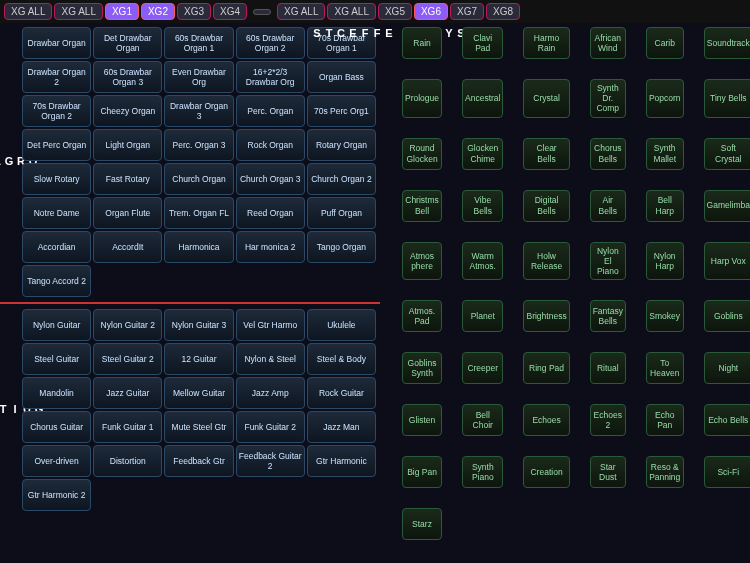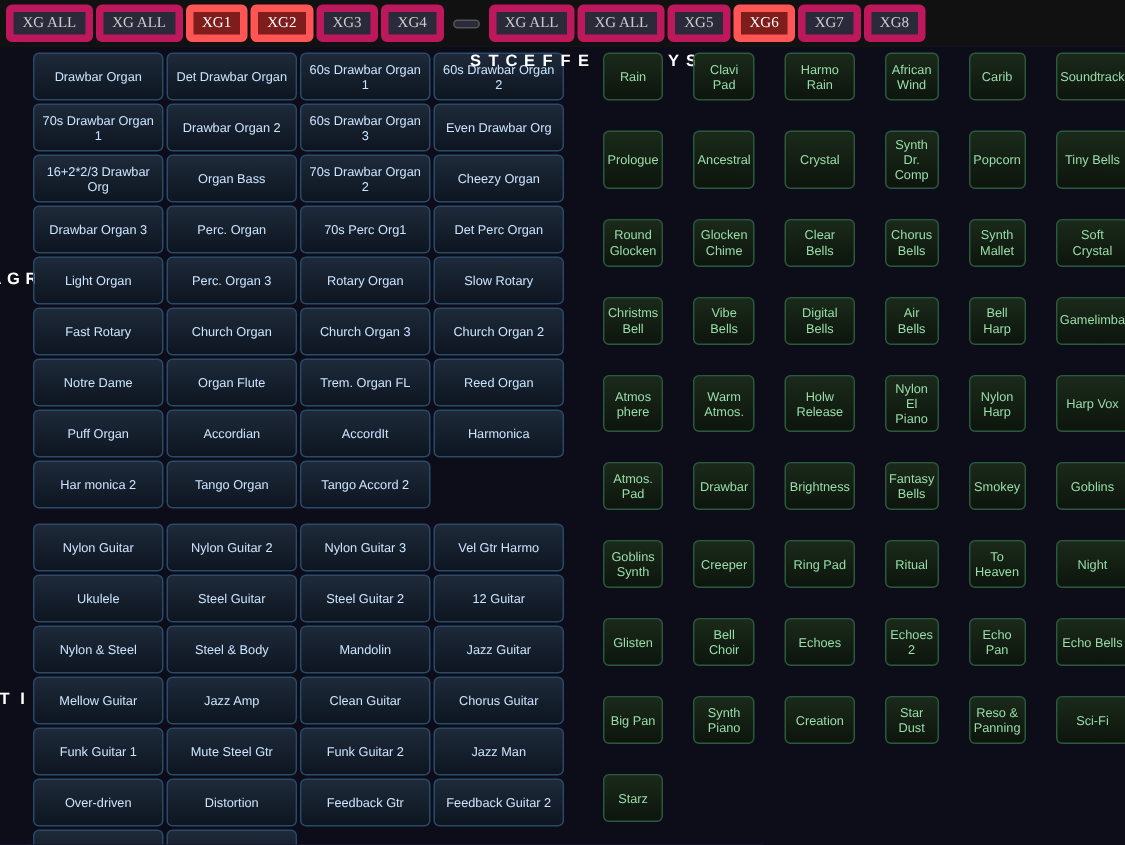--- a/index.html
+++ b/index.html
@@ -22,30 +22,29 @@
       gap: 2px;
       flex-shrink: 0;
     }
     .tab-group {
       display: flex;
       gap: 2px;
     }
     .tab-btn {
       background: #2a2a3a;
       color: #ccc;
-      border: 5px solid #be185d;
+      border: 1px solid #be185d;
       border-radius: 4px;
       padding: 2px 6px;
       font-size: 10px;
       cursor: pointer;
       white-space: nowrap;
-      font-family: Liberation Serif, serif;
     }
     .tab-btn.active {
-      background: #7f1d1d;
+      background: #8b5cf6;
       color: #fff;
       border-color: #ff5555;
     }
     .more-btn {
       background: #2a2a3a;
       color: #ccc;
       border: 1px solid #555;
       border-radius: 4px;
       padding: 2px 8px;
       font-size: 10px;
@@ -98,21 +97,21 @@
     }
 
     .grid-area {
       flex: 1;
       padding: 2px;
     }
 
     
     .inst-grid {
       display: grid;
-      grid-template-columns: repeat(4, 1fr);
+      grid-template-columns: repeat(5, 1fr);
       gap: 2px;
       padding: 2px;
     }
     .inst-btn {
       background: linear-gradient(180deg, #1e2a3a 0%, #0d1520 100%);
       color: #cce4ff;
       border: 1px solid #2a4a6a;
       border-radius: 4px;
       padding: 3px 2px;
       font-size: 8.5px;
@@ -223,20 +222,21 @@
             <button class="inst-btn">16+2*2/3 Drawbar Org</button>
             <button class="inst-btn">Organ Bass</button>
             <button class="inst-btn">70s Drawbar Organ 2</button>
             <button class="inst-btn">Cheezy Organ</button>
             <button class="inst-btn">Drawbar Organ 3</button>
             <button class="inst-btn">Perc. Organ</button>
             <button class="inst-btn">70s Perc Org1</button>
             <button class="inst-btn">Det Perc Organ</button>
             <button class="inst-btn">Light Organ</button>
             <button class="inst-btn">Perc. Organ 3</button>
+            <button class="inst-btn">Rock Organ</button>
             <button class="inst-btn">Rotary Organ</button>
             <button class="inst-btn">Slow Rotary</button>
             <button class="inst-btn">Fast Rotary</button>
             <button class="inst-btn">Church Organ</button>
             <button class="inst-btn">Church Organ 3</button>
             <button class="inst-btn">Church Organ 2</button>
             <button class="inst-btn">Notre Dame</button>
             <button class="inst-btn">Organ Flute</button>
             <button class="inst-btn">Trem. Organ FL</button>
             <button class="inst-btn">Reed Organ</button>
@@ -266,21 +266,21 @@
             <button class="inst-btn">Ukulele</button>
             <button class="inst-btn">Steel Guitar</button>
             <button class="inst-btn">Steel Guitar 2</button>
             <button class="inst-btn">12 Guitar</button>
             <button class="inst-btn">Nylon &amp; Steel</button>
             <button class="inst-btn">Steel &amp; Body</button>
             <button class="inst-btn">Mandolin</button>
             <button class="inst-btn">Jazz Guitar</button>
             <button class="inst-btn">Mellow Guitar</button>
             <button class="inst-btn">Jazz Amp</button>
-            <button class="inst-btn">Clean Guitar</button>
+            <button class="inst-btn">Rock Guitar</button>
             <button class="inst-btn">Chorus Guitar</button>
             <button class="inst-btn">Funk Guitar 1</button>
             <button class="inst-btn">Mute Steel Gtr</button>
             <button class="inst-btn">Funk Guitar 2</button>
             <button class="inst-btn">Jazz Man</button>
             <button class="inst-btn">Over-driven</button>
             <button class="inst-btn">Distortion</button>
             <button class="inst-btn">Feedback Gtr</button>
             <button class="inst-btn">Feedback Guitar 2</button>
             <button class="inst-btn">Gtr Harmonic</button>
@@ -322,21 +322,21 @@
           <button class="synth-btn">Air Bells</button>
           <button class="synth-btn">Bell Harp</button>
           <button class="synth-btn">Gamelimba</button>
           <button class="synth-btn">Atmos phere</button>
           <button class="synth-btn">Warm Atmos.</button>
           <button class="synth-btn">Holw Release</button>
           <button class="synth-btn">Nylon El Piano</button>
           <button class="synth-btn">Nylon Harp</button>
           <button class="synth-btn">Harp Vox</button>
           <button class="synth-btn">Atmos. Pad</button>
-          <button class="synth-btn">Drawbar</button>
+          <button class="synth-btn">Planet</button>
           <button class="synth-btn">Brightness</button>
           <button class="synth-btn">Fantasy Bells</button>
           <button class="synth-btn">Smokey</button>
           <button class="synth-btn">Goblins</button>
           <button class="synth-btn">Goblins Synth</button>
           <button class="synth-btn">Creeper</button>
           <button class="synth-btn">Ring Pad</button>
           <button class="synth-btn">Ritual</button>
           <button class="synth-btn">To Heaven</button>
           <button class="synth-btn">Night</button>

